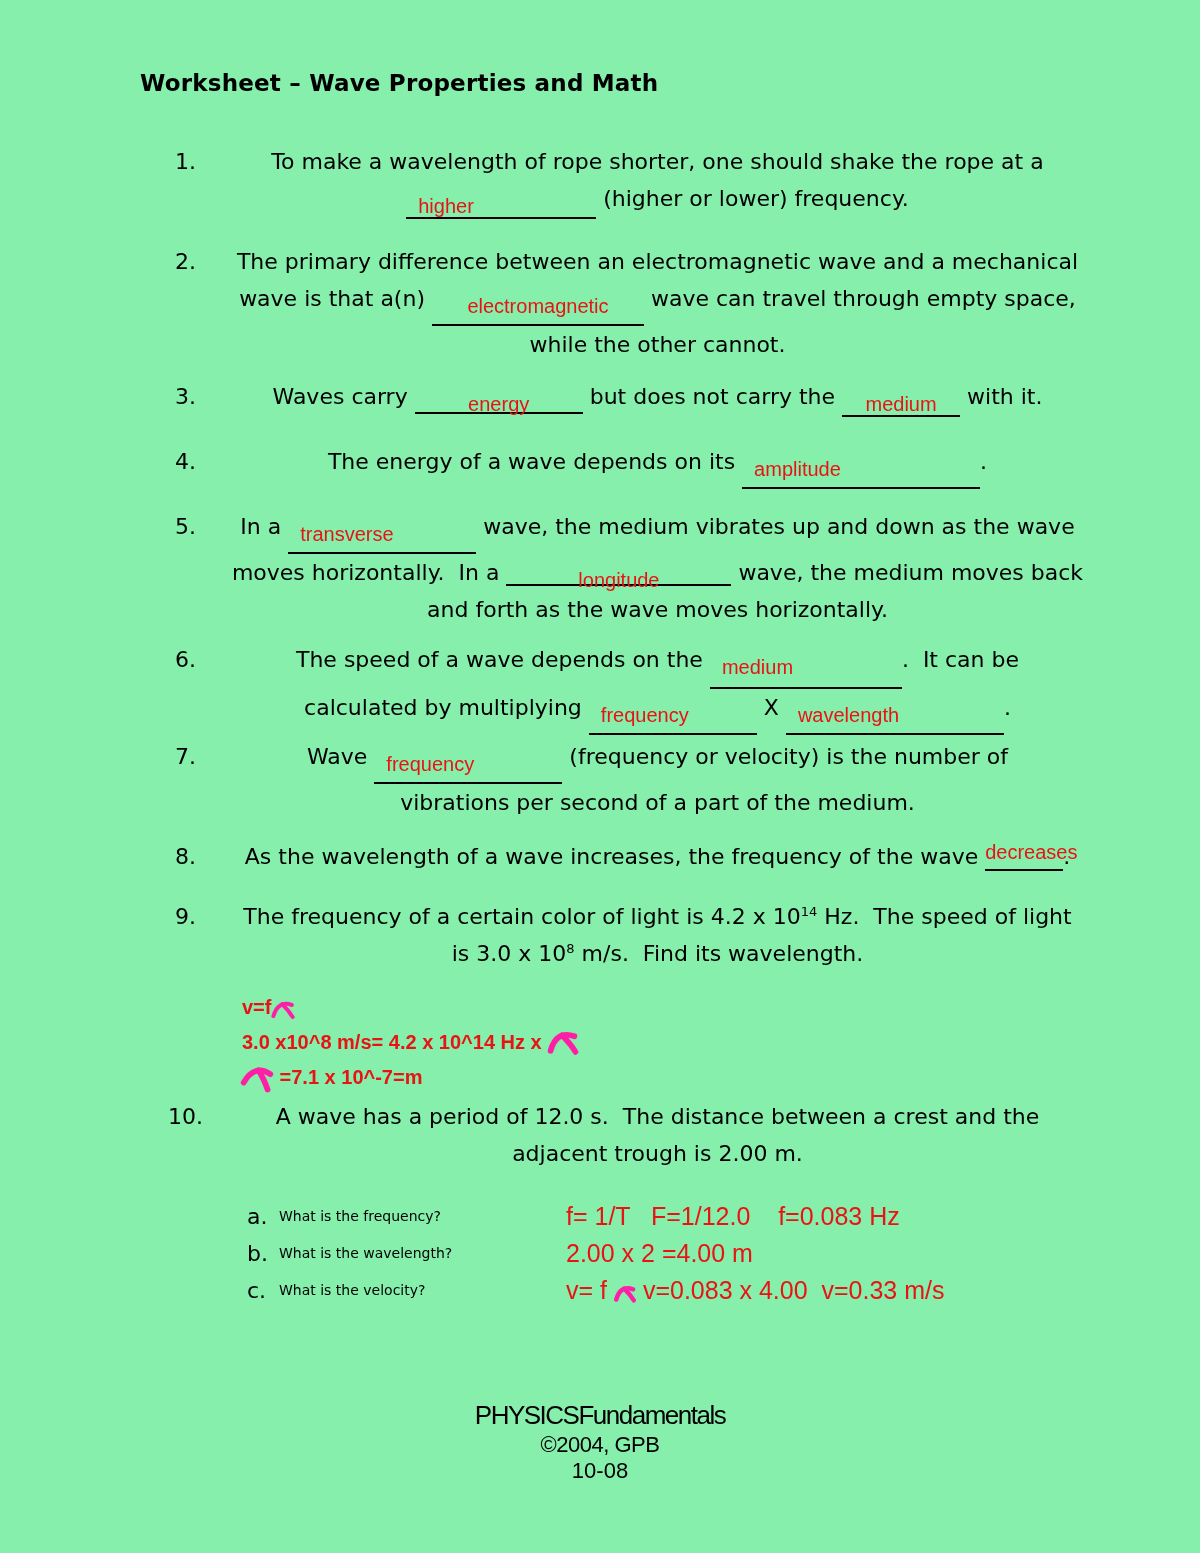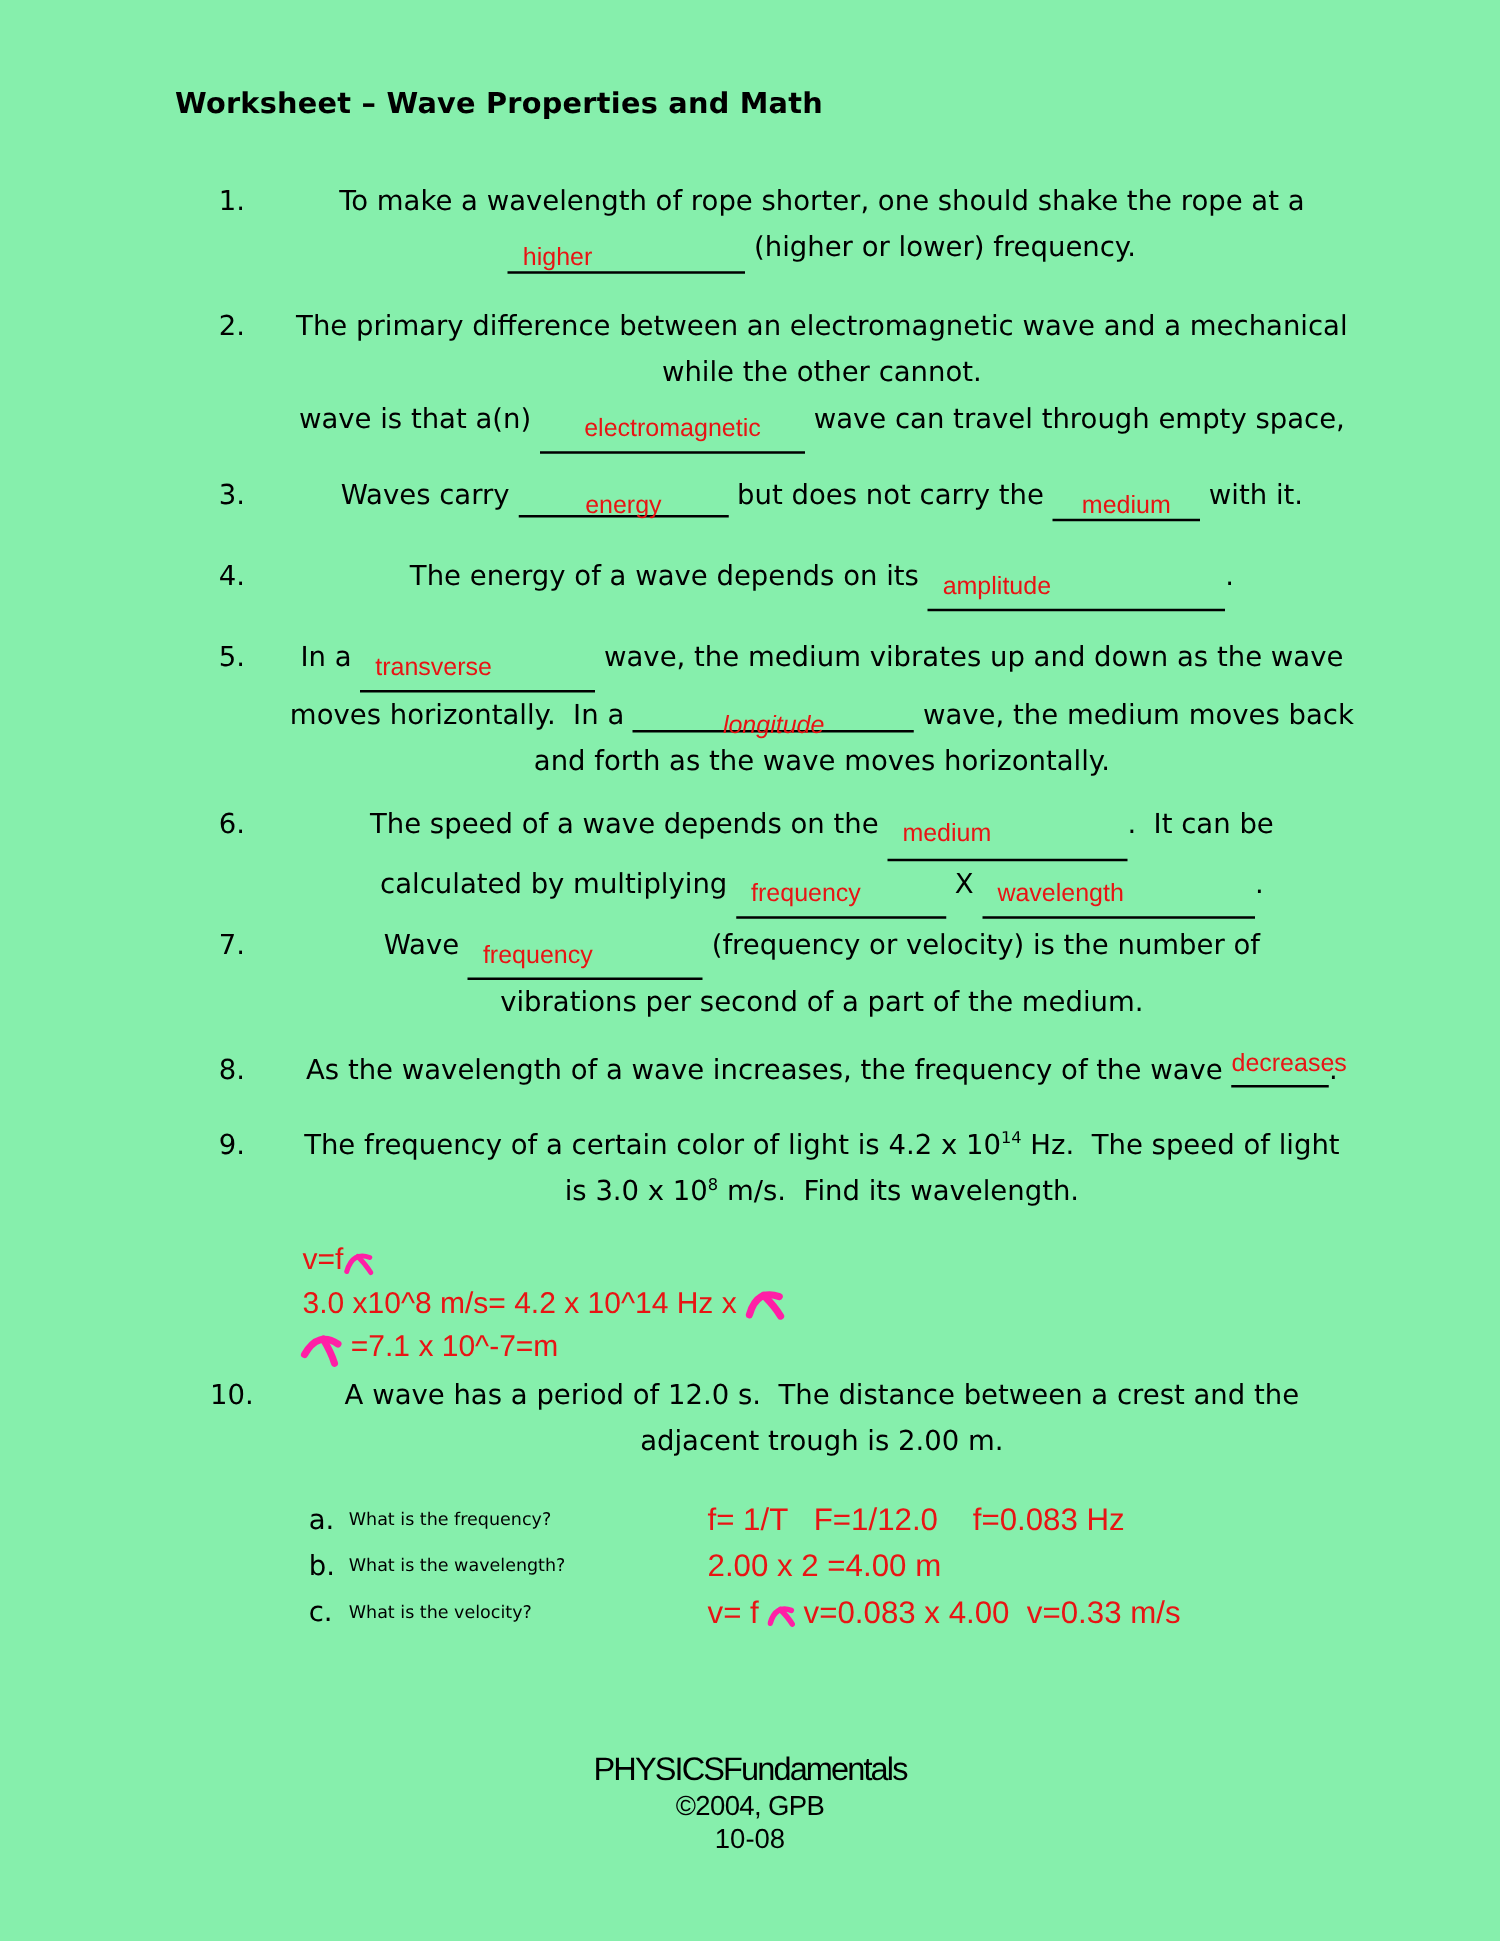--- a/index.html
+++ b/index.html
@@ -52,21 +52,21 @@
   .blank .ans.hiraised{padding-bottom:10px;}
   .blank .ans.sunk{margin-bottom:-7px;}
   .blank .ans.sunk2{margin-bottom:-3px;}
   .blank.short{overflow:visible;}
   .blank.short .ans{position:absolute;left:0;bottom:6px;white-space:nowrap;}
 
   
   .work{
     position:absolute;left:242px;top:990px;
     font-family:"Liberation Sans",sans-serif;
-    font-size:24px;line-height:35px;color:var(--red);
+    font-size:20px;line-height:35px;color:var(--red);font-weight:bold;
   }
   .work .wln{display:block;white-space:pre;height:35px;}
   .lambda{display:inline-block;vertical-align:-6px;}
   .lambda svg{display:block;}
 
   
   .subq{position:absolute;left:0;top:1198px;width:1200px;}
   .subrow{position:relative;height:37px;}
   .subrow .slabel{position:absolute;left:247px;line-height:37px;font-size:22px;white-space:pre;}
   .subrow .squest{position:absolute;left:279px;line-height:37px;font-size:14px;white-space:pre;}
@@ -96,22 +96,22 @@
     <div class="body">
       <span class="ln"><span>To make a wavelength of rope shorter, one should shake the rope at a</span></span>
       <span class="ln"><span class="blank alignL" style="width:190px;"><span class="ans">higher</span></span><span class="it"> (higher or lower)</span><span> frequency.</span></span>
     </div>
   </div>
 
   <div class="q" style="top:243px;">
     <span class="num">2.</span>
     <div class="body">
       <span class="ln"><span>The primary difference between an electromagnetic wave and a mechanical</span></span>
+      <span class="ln"><span>wave is that a(n) </span><span class="blank" style="width:212px;"><span class="ans raised">electromagnetic</span></span><span> wave can travel through empty space,</span></span>
       <span class="ln"><span>while the other cannot.</span></span>
-      <span class="ln"><span>wave is that a(n) </span><span class="blank" style="width:212px;"><span class="ans raised">electromagnetic</span></span><span> wave can travel through empty space,</span></span>
     </div>
   </div>
 
   <div class="q" style="top:378px;">
     <span class="num">3.</span>
     <div class="body">
       <span class="ln"><span>Waves carry </span><span class="blank" style="width:168px;"><span class="ans sunk2">energy</span></span><span> but does not carry the </span><span class="blank" style="width:118px;"><span class="ans">medium</span></span><span> with it.</span></span>
     </div>
   </div>
 
@@ -119,21 +119,21 @@
     <span class="num">4.</span>
     <div class="body">
       <span class="ln"><span>The energy of a wave depends on its </span><span class="blank alignL" style="width:238px;"><span class="ans raised">amplitude</span></span><span>.</span></span>
     </div>
   </div>
 
   <div class="q" style="top:508px;">
     <span class="num">5.</span>
     <div class="body">
       <span class="ln"><span>In a </span><span class="blank alignL" style="width:188px;"><span class="ans raised">transverse</span></span><span> wave, the medium vibrates up and down as the wave</span></span>
-      <span class="ln"><span>moves horizontally.  In a </span><span class="blank" style="width:225px;font-style:italic;"><span class="ans sunk">longitude</span></span><span> wave, the medium moves back</span></span>
+      <span class="ln"><span>moves horizontally.  In a </span><span class="blank" style="width:225px;"><span class="ans sunk">longitude</span></span><span> wave, the medium moves back</span></span>
       <span class="ln"><span>and forth as the wave moves horizontally.</span></span>
     </div>
   </div>
 
   <div class="q" style="top:641px;">
     <span class="num">6.</span>
     <div class="body">
       <span class="ln"><span>The speed of a wave depends on the </span><span class="blank alignL" style="width:192px;"><span class="ans hiraised">medium</span></span><span>.  It can be</span></span>
       <span class="ln"><span>calculated by multiplying </span><span class="blank alignL" style="width:168px;"><span class="ans raised">frequency</span></span><span> X </span><span class="blank alignL" style="width:218px;"><span class="ans raised">wavelength</span></span><span>.</span></span>
     </div>

